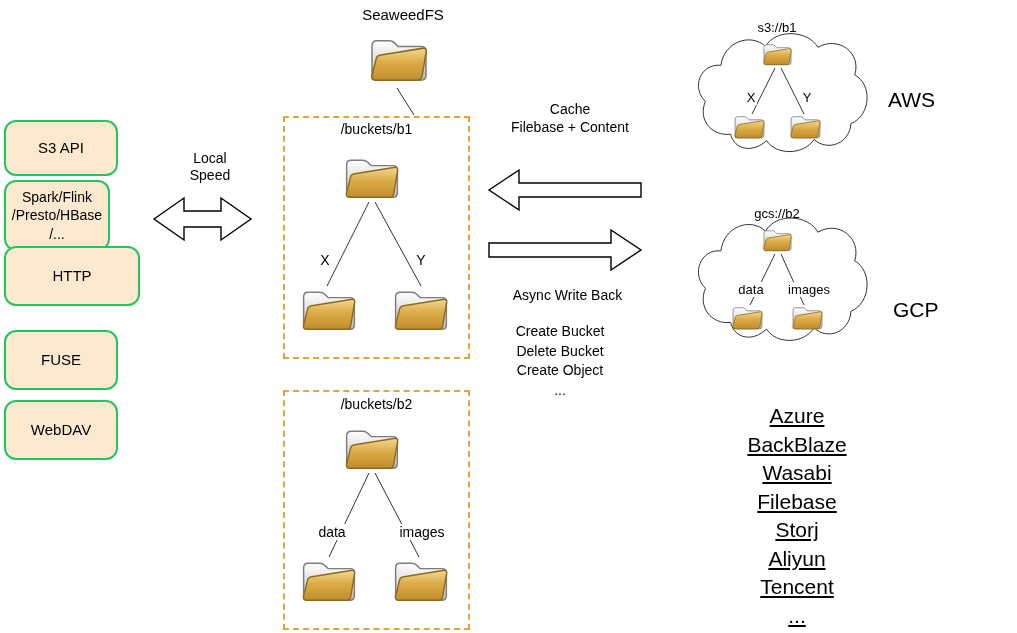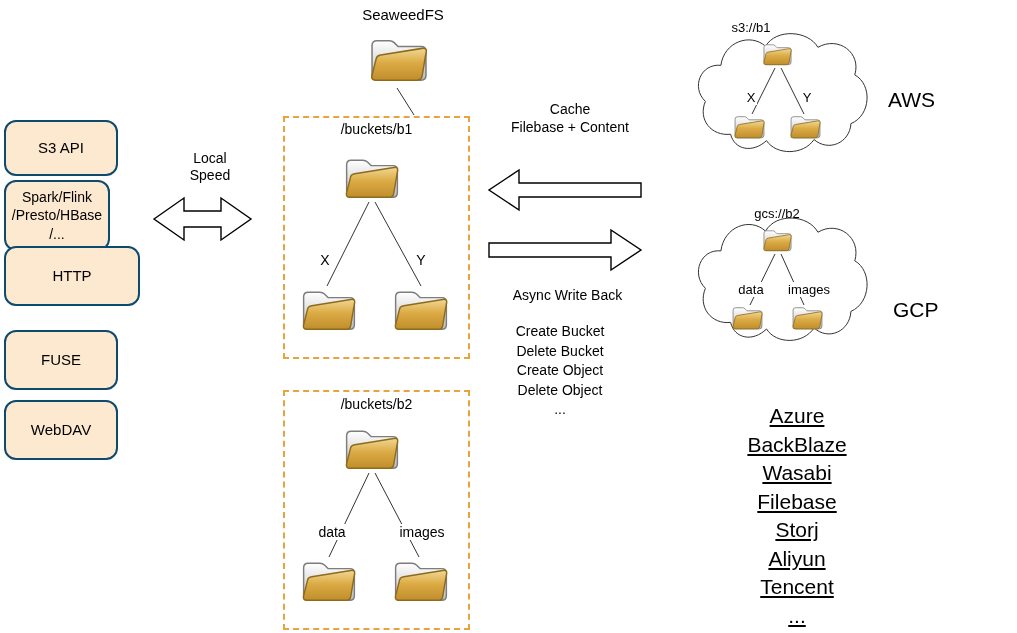--- a/index.html
+++ b/index.html
@@ -2,21 +2,21 @@
 <html><head>
 <meta charset="utf-8">
 <title>SeaweedFS</title>
 <style>
   html,body{margin:0;padding:0;background:#fff;}
   body{font-family:"Liberation Sans", sans-serif; color:#000;}
   #stage{position:relative;width:1017px;height:633px;background:#fff;overflow:hidden;}
   .abs{position:absolute;}
   .panel-box{
     background:#FCE9CF;
-    border:2px solid #0c4a6e;
+    border:2px solid #22c55e;
     border-radius:12px;
     display:flex;align-items:center;justify-content:center;
     text-align:center;font-size:15px;line-height:1.3;
     white-space:pre-line;box-sizing:border-box;
   }
   .panel-box.small{font-size:14px;}
   .dashed-box{
     border:2px dashed #E8A33D;
     box-sizing:border-box;background:transparent;
   }
@@ -128,25 +128,24 @@
       <use href="#folder-icon"></use>
     </svg>
 
   <div class="abs lbl multiline" style="left:495px;top:100px;width:150px;font-size:14px;line-height:18px">Cache
 Filebase + Content</div>
   <div class="abs lbl" style="left:495px;top:287px;width:145px;font-size:14px">Async Write Back</div>
   <div class="abs ops" style="left:480px;top:322px;width:160px">
     <div>Create Bucket</div>
     <div>Delete Bucket</div>
     <div>Create Object</div>
-    <div>Delete Object</div>
     <div>...</div>
   </div>
 
-  <div class="abs lbl" style="left:709px;top:20px;width:84px;font-size:13px">s3://b1</div>
+  <div class="abs lbl" style="left:735px;top:20px;width:84px;font-size:13px">s3://b1</div>
   <svg class="folder abs" style="left:762px;top:40px;width:31px;height:27px">
       <use href="#folder-icon"></use>
     </svg>
   <div class="abs lbl" style="left:740px;top:90px;width:22px;font-size:13px"><span class="tree-label">X</span></div>
   <div class="abs lbl" style="left:796px;top:90px;width:22px;font-size:13px"><span class="tree-label">Y</span></div>
   <svg class="folder abs" style="left:733px;top:112px;width:33px;height:28px">
       <use href="#folder-icon"></use>
     </svg>
   <svg class="folder abs" style="left:789px;top:112px;width:33px;height:28px">
       <use href="#folder-icon"></use>

